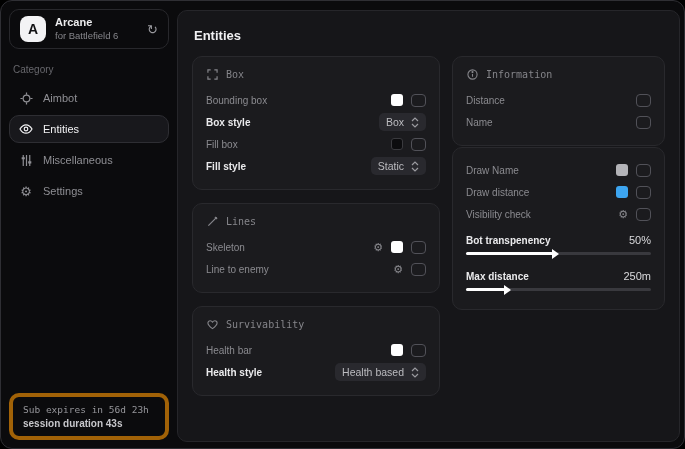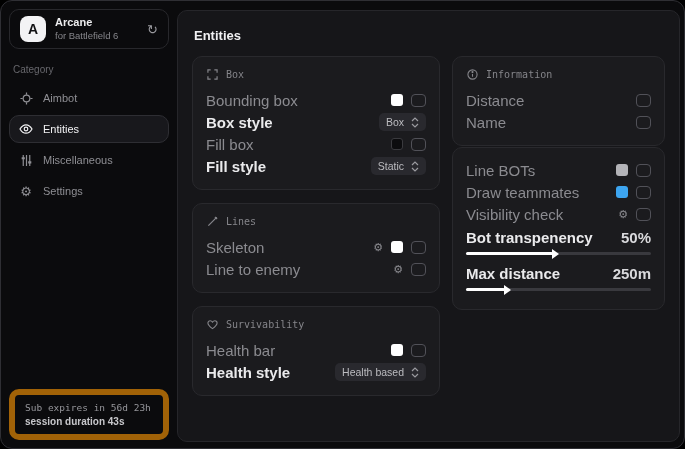--- a/index.html
+++ b/index.html
@@ -29,21 +29,21 @@
   .nav-item {
     display:flex; align-items:center; gap:10px; height:28px; padding:0 9px;
     margin:3px 0; border:1px solid transparent; border-radius:10px;
     font-size:11px; color:#8f8f94;
   }
   .nav-item.active { background:#18181c; border-color:#2e2e33; color:#f2f2f4; }
   .nav-icon { width:14px; height:14px; flex:none; display:flex; align-items:center; justify-content:center; }
   .nav-icon svg { display:block; }
   .side-footer {
     position:absolute; left:8px; right:8px; bottom:8px;
-    border:6px solid #a16207; border-radius:10px; padding:7px 10px;
+    border:4px solid #a16207; border-radius:10px; padding:7px 10px;
   }
   .foot-line1 { font-family:"DejaVu Sans Mono", monospace; font-size:9.5px; color:#96969b; }
   .foot-line2 { font-size:10px; font-weight:bold; color:#c7c7cb; margin-top:3px; }
   
   .main {
     position:absolute; left:176px; top:9px; right:4px; bottom:6px;
     background:#161619; border:1px solid #26262a; border-radius:10px;
     padding:15px 14px;
   }
   .page-title { font-size:13px; font-weight:bold; color:#f1f1f3; margin:2px 0 13px 2px; }
@@ -53,35 +53,35 @@
   .card {
     background:#1b1b1e; border:1px solid #29292d; border-radius:10px;
     padding:11px 13px 12px 13px;
   }
   .card-head {
     display:flex; align-items:center; gap:8px; margin-bottom:9px;
     font-family:"DejaVu Sans Mono", monospace; font-size:10px; color:#85858a;
   }
   .card-head .h-icon { width:12px; height:12px; display:flex; align-items:center; justify-content:center; color:#85858a; }
   .row { display:flex; align-items:center; height:22px; }
-  .row-label { font-size:15px; color:#8b8b90; }
+  .row-label { font-size:10px; color:#8b8b90; }
   .row-label.bright { color:#eaeaec; font-weight:bold; }
   .controls { margin-left:auto; display:flex; align-items:center; gap:8px; }
   .checkbox { width:15px; height:13px; border:1.5px solid #515158; border-radius:4px; background:transparent; }
   .swatch { width:12px; height:12px; border-radius:3px; }
   .gear-sm { font-size:11px; color:#8a8a8f; line-height:1; }
   .dropdown {
     display:flex; align-items:center; gap:7px; height:18px; padding:0 7px;
     background:#29292e; border-radius:5px; font-size:10.5px; color:#bcbcc0;
   }
   .dropdown .dd-icon { display:flex; color:#9a9a9f; }
   
   .slider-group { margin-top:3px; margin-bottom:6px; }
   .slider-head { display:flex; align-items:flex-end; height:18px; }
-  .slider-value { margin-left:auto; font-size:15px; font-weight:bold; color:#d9d9dc; }
+  .slider-value { margin-left:auto; font-size:11px; font-weight:normal; color:#d9d9dc; }
   .track { position:relative; height:3px; background:#39393e; border-radius:2px; margin-top:6px; }
   .fill { position:absolute; left:0; top:0; bottom:0; background:#fff; border-radius:2px; }
   .thumb {
     position:absolute; top:-3.5px; right:-6px; width:0; height:0;
     border-left:7px solid #fff; border-top:5px solid transparent; border-bottom:5px solid transparent;
   }
 </style>
 </head>
 <body>
 
@@ -281,28 +281,28 @@
           <div class="row">
             <span class="row-label">Name</span>
             <span class="controls">
                 <span class="checkbox"></span>
               </span>
           </div>
         </div>
 
         <div class="card">
           <div class="row">
-            <span class="row-label">Line BOTs</span>
+            <span class="row-label">Draw Name</span>
             <span class="controls">
               <span class="swatch" style="background-color: rgb(180, 180, 184);"></span>
               <span class="checkbox"></span>
             </span>
           </div>
           <div class="row">
-            <span class="row-label">Draw teammates</span>
+            <span class="row-label">Draw distance</span>
             <span class="controls">
               <span class="swatch" style="background-color: rgb(61, 165, 240);"></span>
               <span class="checkbox"></span>
             </span>
           </div>
           <div class="row">
             <span class="row-label">Visibility check</span>
             <span class="controls">
               <span class="gear-sm">⚙</span>
               <span class="checkbox"></span>

